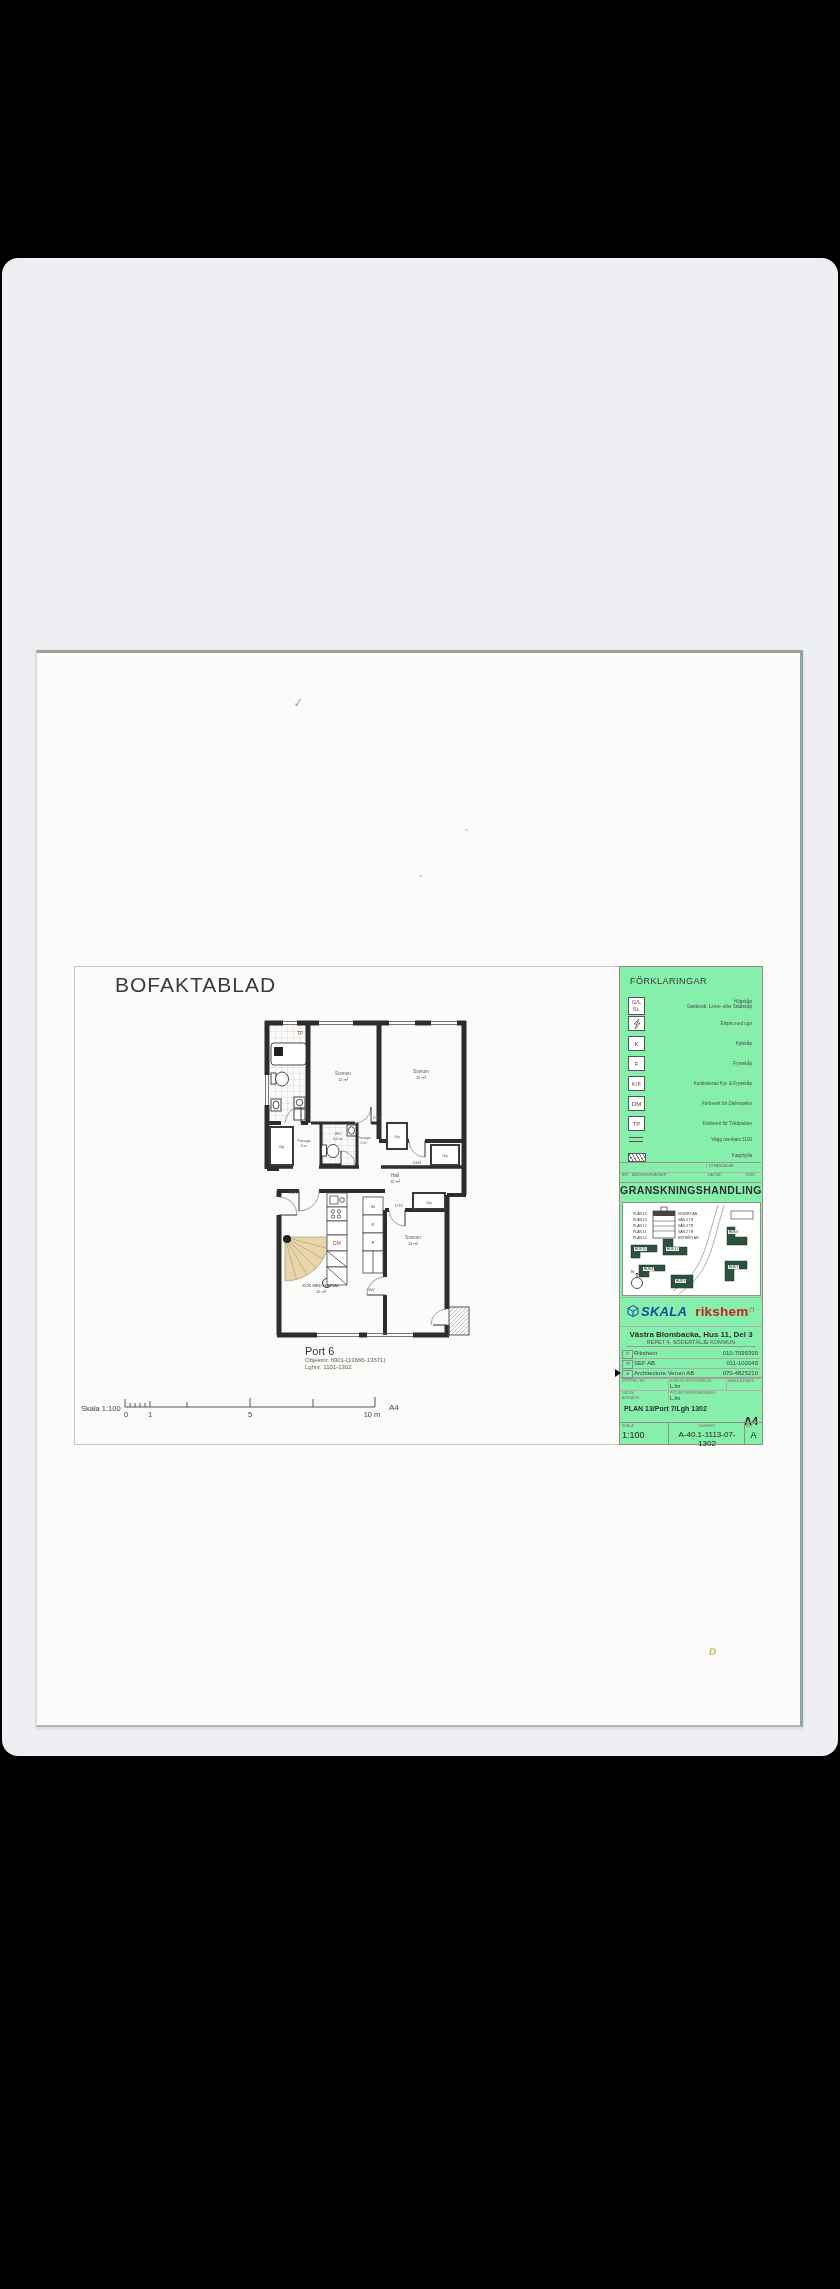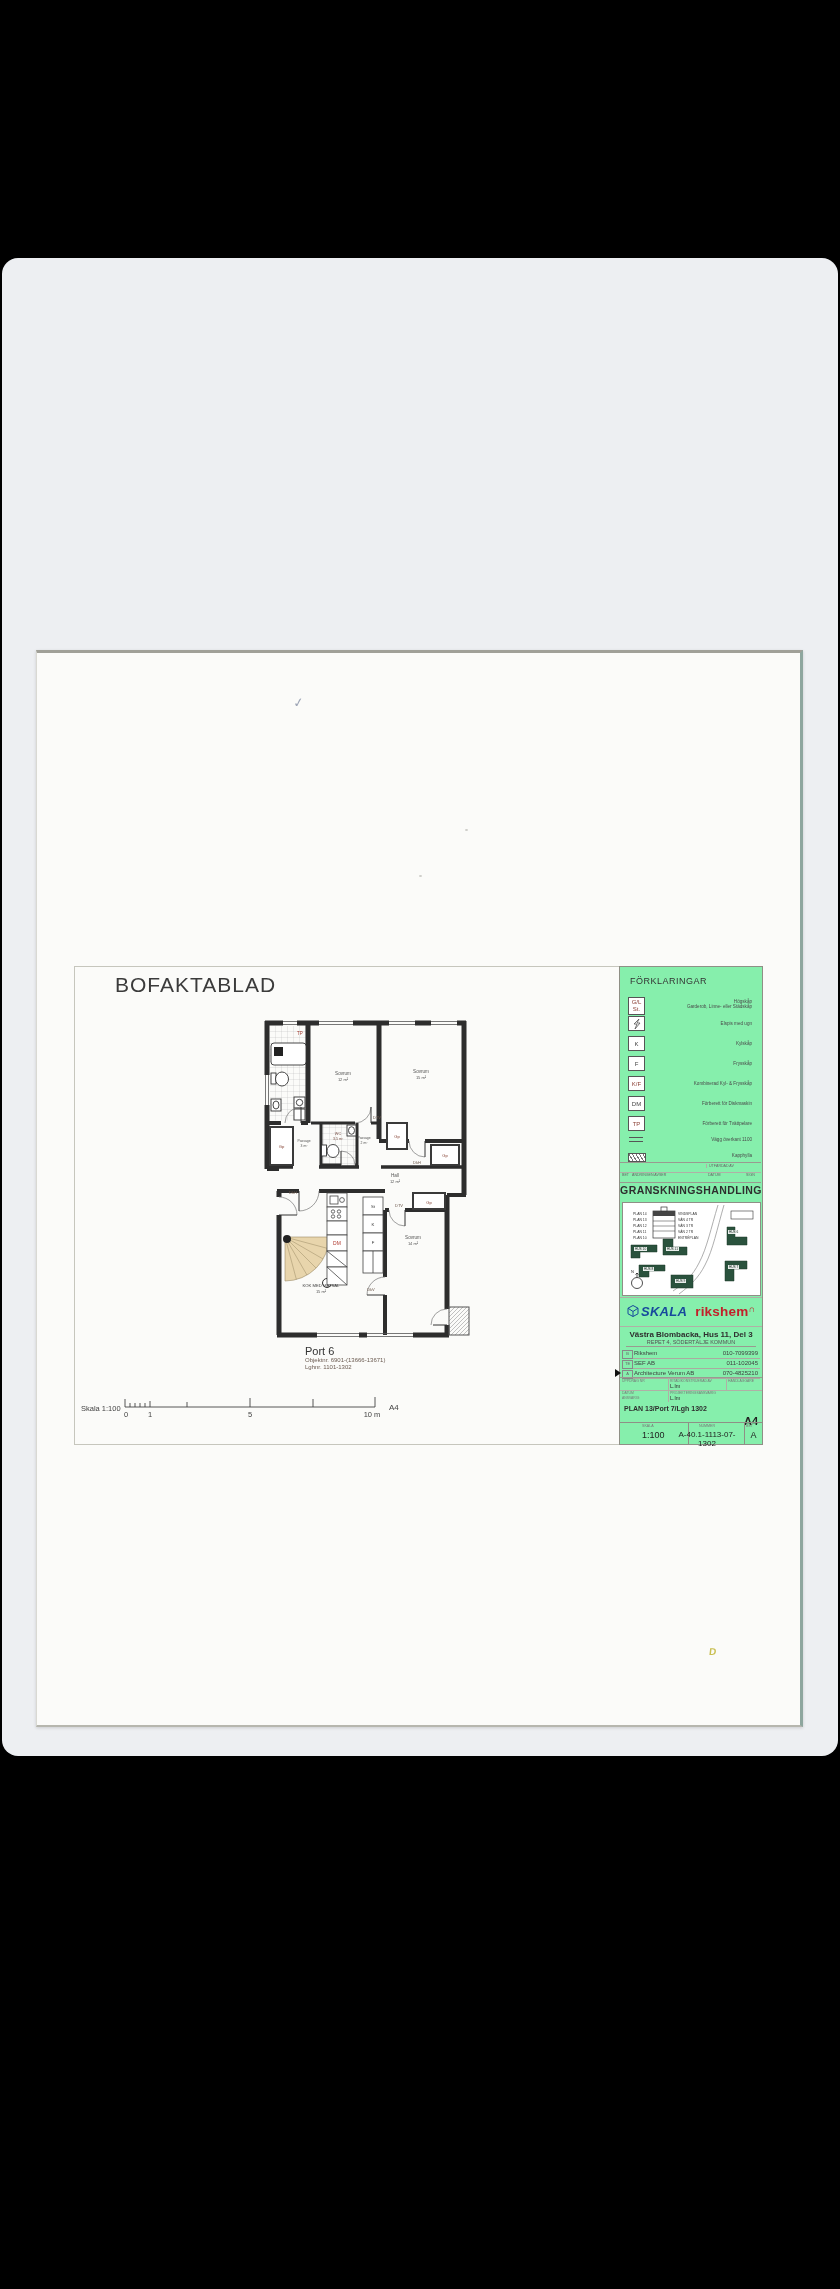--- a/index.html
+++ b/index.html
@@ -488,21 +488,21 @@
             <span class="meta-lbl">PROJEKTERINGSANSVARIG</span>
             <span class="meta-val">L.lm</span>
           </div>
         </div>
       </div>
 
       <div class="abs content-desc">PLAN 13/Port 7/Lgh 1302</div>
       <div class="abs fmt-a4">A4</div>
 
       <div class="abs tb-bottom">
-        <div class="tb-cell" style="left:0;width:48px;margin-left:20px;">
+        <div class="tb-cell" style="left:0;width:48px;">
           <span class="tb-lbl">SKALA</span>
           <span class="tb-val">1:100</span>
         </div>
         <div class="tb-cell" style="left:48px;width:76px;text-align:center;">
           <span class="tb-lbl">NUMMER</span>
           <span class="tb-val" style="font-size:8px;">A-40.1-1113-07-1302</span>
         </div>
         <div class="tb-cell" style="left:124px;width:17px;border-right:none;">
           <span class="tb-lbl">BET</span>
           <span class="tb-val" style="text-align:center;">A</span>

